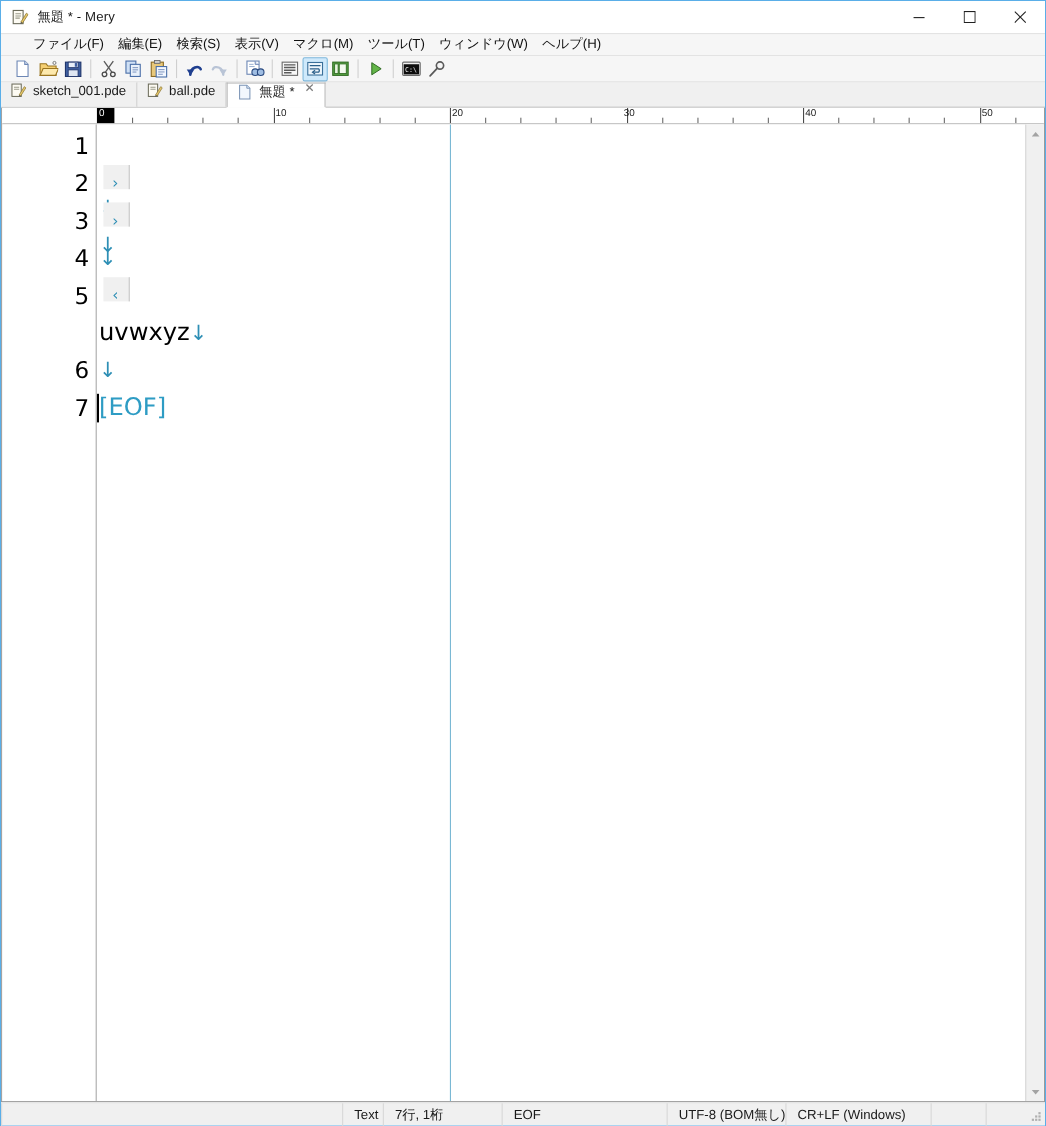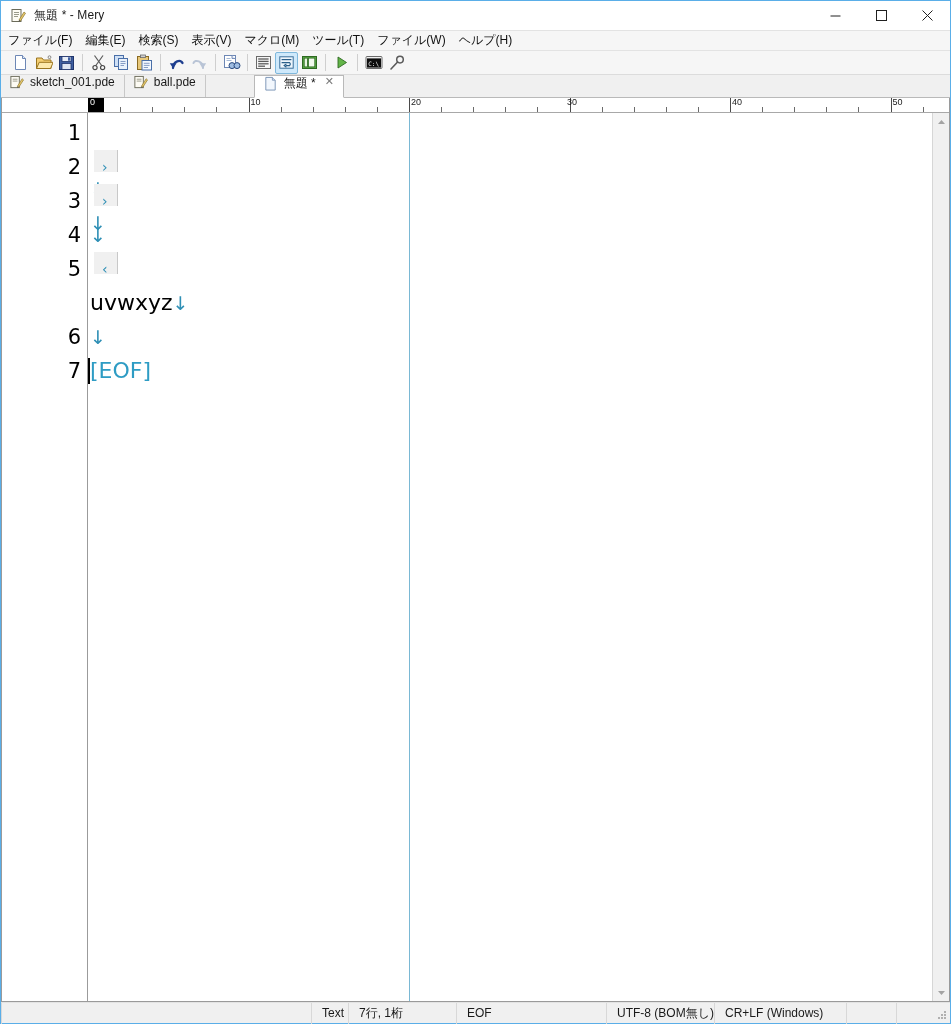--- a/index.html
+++ b/index.html
@@ -69,21 +69,21 @@
 
   
   .menubar {
     height: 21px;
     min-height: 21px;
     background: #f6f6f6;
     border-top: 1px solid #e3e3e3;
     border-bottom: 1px solid #e3e3e3;
     display: flex;
     align-items: center;
-    padding-left: 1px;
+    padding-left: 23px;
     box-sizing: border-box;
   }
   .menu-item {
     font-size: 12px;
     color: #111;
     padding: 2px 7px 2px 6px;
     white-space: nowrap;
     line-height: 15px;
   }
 
@@ -146,21 +146,20 @@
     position: relative;
   }
   .tab.active {
     background: #ffffff;
     border-top: 1px solid #b9b9b9;
     border-left: 1px solid #b9b9b9;
     border-right: 1px solid #b9b9b9;
     border-bottom: 1px solid #ffffff;
     margin-bottom: -1px;
     height: 23px;
-    margin-left: 48px;
   }
   .tab-icon {
     width: 15px;
     height: 15px;
     margin-right: 6px;
     flex: 0 0 auto;
     position: relative;
   }
   .tab-close {
     margin-left: 9px;
@@ -406,21 +405,21 @@
     </div>
   </div>
 
   <div class="menubar">
     <div class="menu-item">ファイル(F)</div>
     <div class="menu-item">編集(E)</div>
     <div class="menu-item">検索(S)</div>
     <div class="menu-item">表示(V)</div>
     <div class="menu-item">マクロ(M)</div>
     <div class="menu-item">ツール(T)</div>
-    <div class="menu-item">ファイル(W)</div>
+    <div class="menu-item">ウィンドウ(W)</div>
     <div class="menu-item">ヘルプ(H)</div>
   </div>
 
   <div class="toolbar">
 
     <div class="tb-btn">
       <svg width="17" height="17" viewBox="0 0 17 17">
         <path d="M3.5 1.5 h7 l3 3 v11 h-10 z" fill="#ffffff" stroke="#6d87b5" stroke-width="1"></path>
         <path d="M10.5 1.5 v3 h3" fill="#dfe8f5" stroke="#6d87b5" stroke-width="1"></path>
       </svg>

